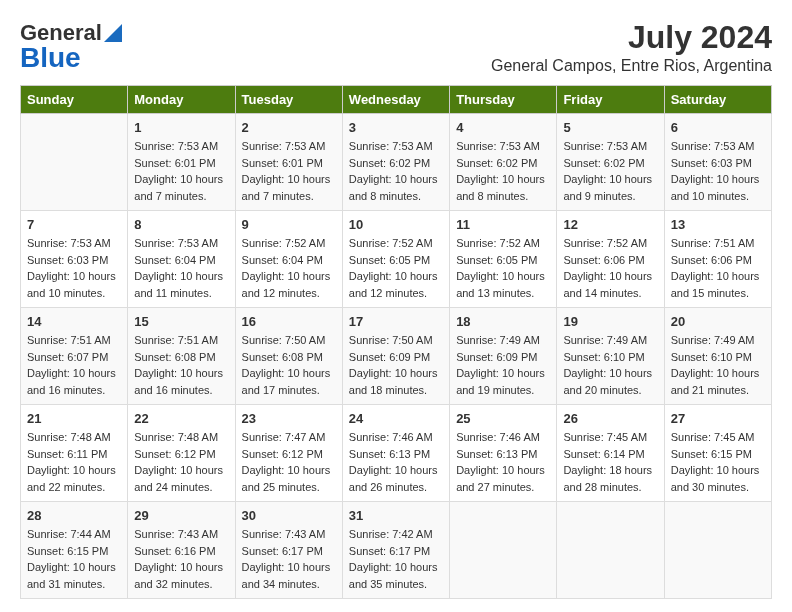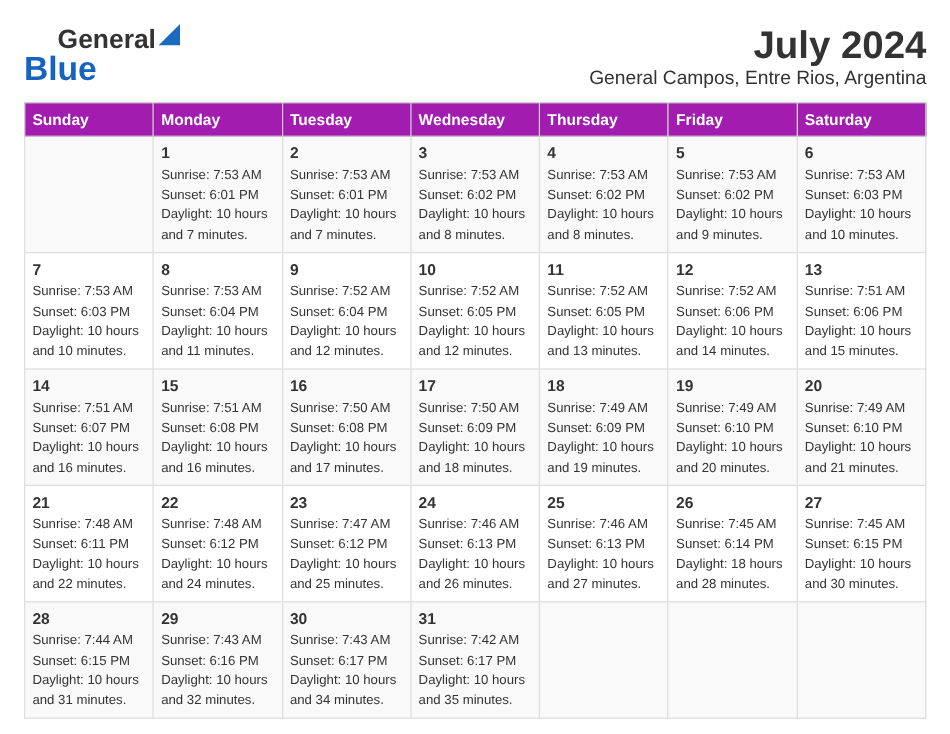--- a/index.html
+++ b/index.html
@@ -34,21 +34,21 @@
       font-size: 16px;
       color: #333;
       margin-top: 2px;
     }
     table {
       width: 100%;
       border-collapse: collapse;
       table-layout: fixed;
     }
     thead th {
-      background-color: #a21caf;
+      background-color: #4d7c0f;
       color: #fff;
       text-align: left;
       padding: 6px 6px;
       font-size: 13px;
       font-weight: bold;
       border: 1px solid #ccc;
     }
     tbody td {
       vertical-align: top;
       padding: 6px 6px;
@@ -69,21 +69,21 @@
     }
     .day-info {
       line-height: 1.5;
     }
   </style>
 </head>
 <body>
 
 <div class="header">
   <div class="logo">
-    <div style="display:flex; margin-left:28px;">
+    <div style="display:flex; align-items:center;">
       <span style="font-size:22px; font-weight:bold; color:#333;">General</span>
       <svg width="18" height="18" viewBox="0 0 18 18" style="margin: 0 2px;">
         <polygon points="0,18 18,18 18,0" fill="#1a6bbf"></polygon>
       </svg>
     </div>
     <span style="font-size:28px; font-weight:bold; color:#1565c0; margin-top:-4px;">Blue</span>
   </div>
   <div class="title-block">
     <div class="month-year">July 2024</div>
     <div class="location">General Campos, Entre Rios, Argentina</div>

